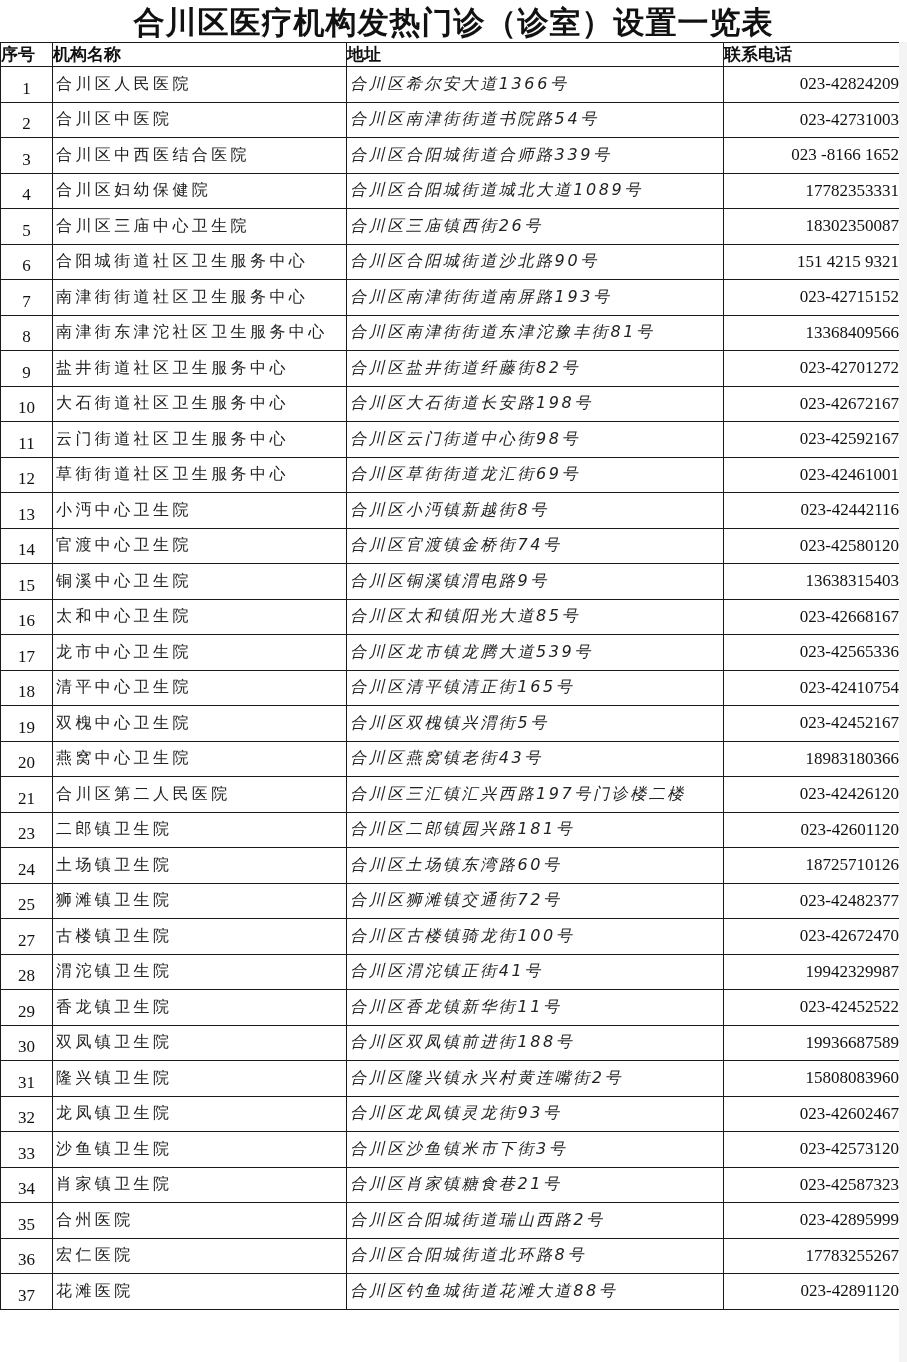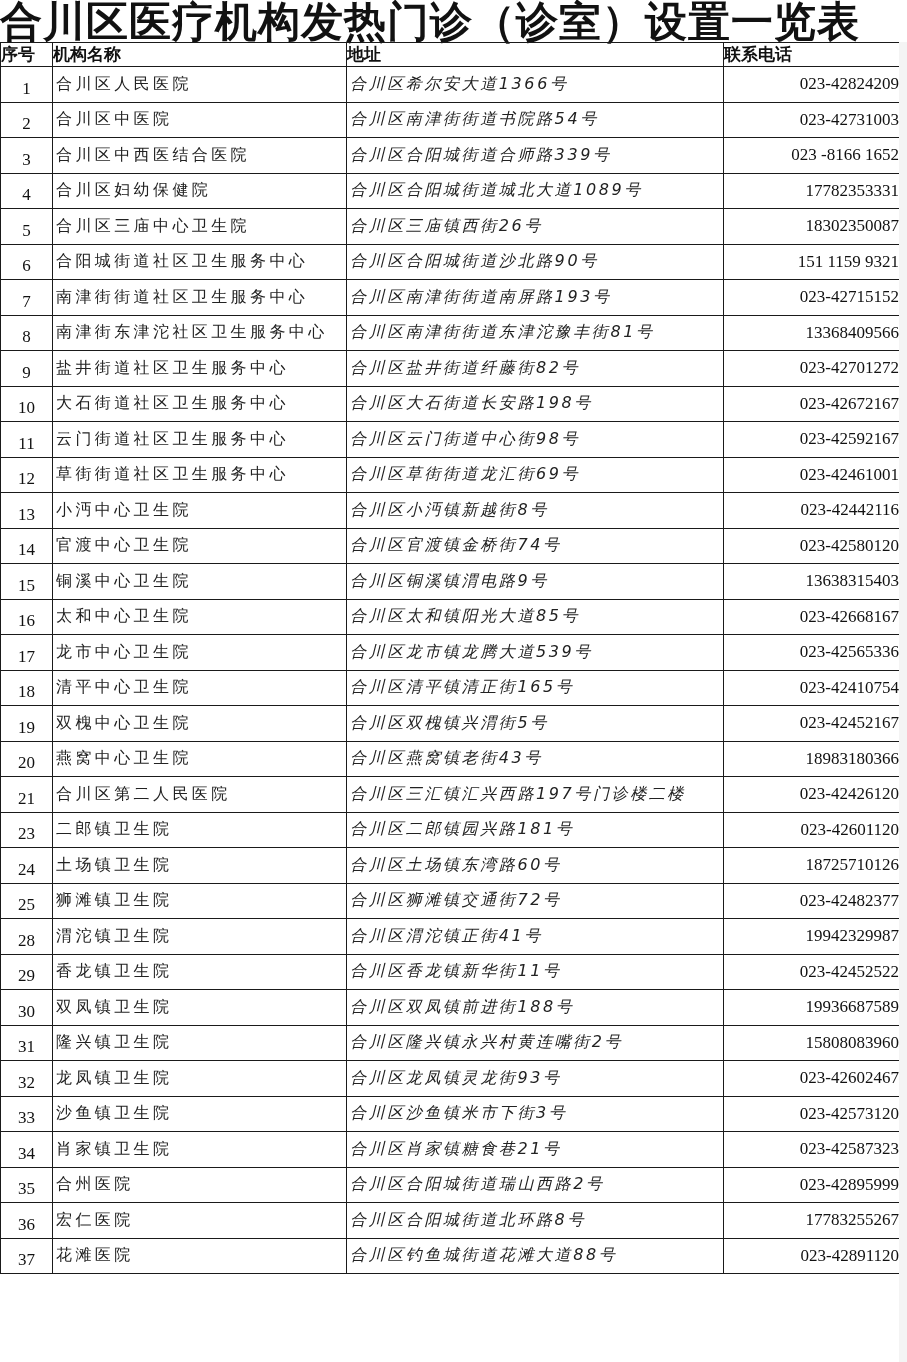--- a/index.html
+++ b/index.html
@@ -1,19 +1,19 @@
 <!DOCTYPE html>
 <html><head>
 <meta charset="utf-8">
 <style>
   html, body { margin: 0; padding: 0; background: #ffffff; }
   body { width: 907px; height: 1362px; overflow: hidden; position: relative; font-family: "DejaVu Serif", "Liberation Serif", serif; color: #111; }
   .title {
     position: absolute; left: 0; top: 0; width: 907px; height: 42px;
-    text-align: left; font-size: 42px; line-height: 44px; font-weight: bold;
+    text-align: center; font-size: 31px; line-height: 44px; font-weight: bold;
     font-family: "DejaVu Serif", serif; letter-spacing: 1px;
   }
   table {
     position: absolute; left: 0; top: 42px;
     border-collapse: collapse; table-layout: fixed; width: 899px;
   }
   col.c-no { width: 52px; }
   col.c-name { width: 294px; }
   col.c-addr { width: 377px; }
   col.c-phone { width: 176px; }
@@ -74,21 +74,21 @@
       <tr>
         <td class="no">5</td>
         <td class="name">合川区三庙中心卫生院</td>
         <td class="addr">合川区三庙镇西街26号</td>
         <td class="phone">18302350087</td>
       </tr>
       <tr>
         <td class="no">6</td>
         <td class="name">合阳城街道社区卫生服务中心</td>
         <td class="addr">合川区合阳城街道沙北路90号</td>
-        <td class="phone">151 1159 9321</td>
+        <td class="phone">151 4215 9321</td>
       </tr>
       <tr>
         <td class="no">7</td>
         <td class="name">南津街街道社区卫生服务中心</td>
         <td class="addr">合川区南津街街道南屏路193号</td>
         <td class="phone">023-42715152</td>
       </tr>
       <tr>
         <td class="no">8</td>
         <td class="name">南津街东津沱社区卫生服务中心</td>
@@ -183,20 +183,26 @@
         <td class="no">24</td>
         <td class="name">土场镇卫生院</td>
         <td class="addr">合川区土场镇东湾路60号</td>
         <td class="phone">18725710126</td>
       </tr>
       <tr>
         <td class="no">25</td>
         <td class="name">狮滩镇卫生院</td>
         <td class="addr">合川区狮滩镇交通街72号</td>
         <td class="phone">023-42482377</td>
+      </tr>
+      <tr>
+        <td class="no">27</td>
+        <td class="name">古楼镇卫生院</td>
+        <td class="addr">合川区古楼镇骑龙街100号</td>
+        <td class="phone">023-42672470</td>
       </tr>
       <tr>
         <td class="no">28</td>
         <td class="name">渭沱镇卫生院</td>
         <td class="addr">合川区渭沱镇正街41号</td>
         <td class="phone">19942329987</td>
       </tr>
       <tr>
         <td class="no">29</td>
         <td class="name">香龙镇卫生院</td>

